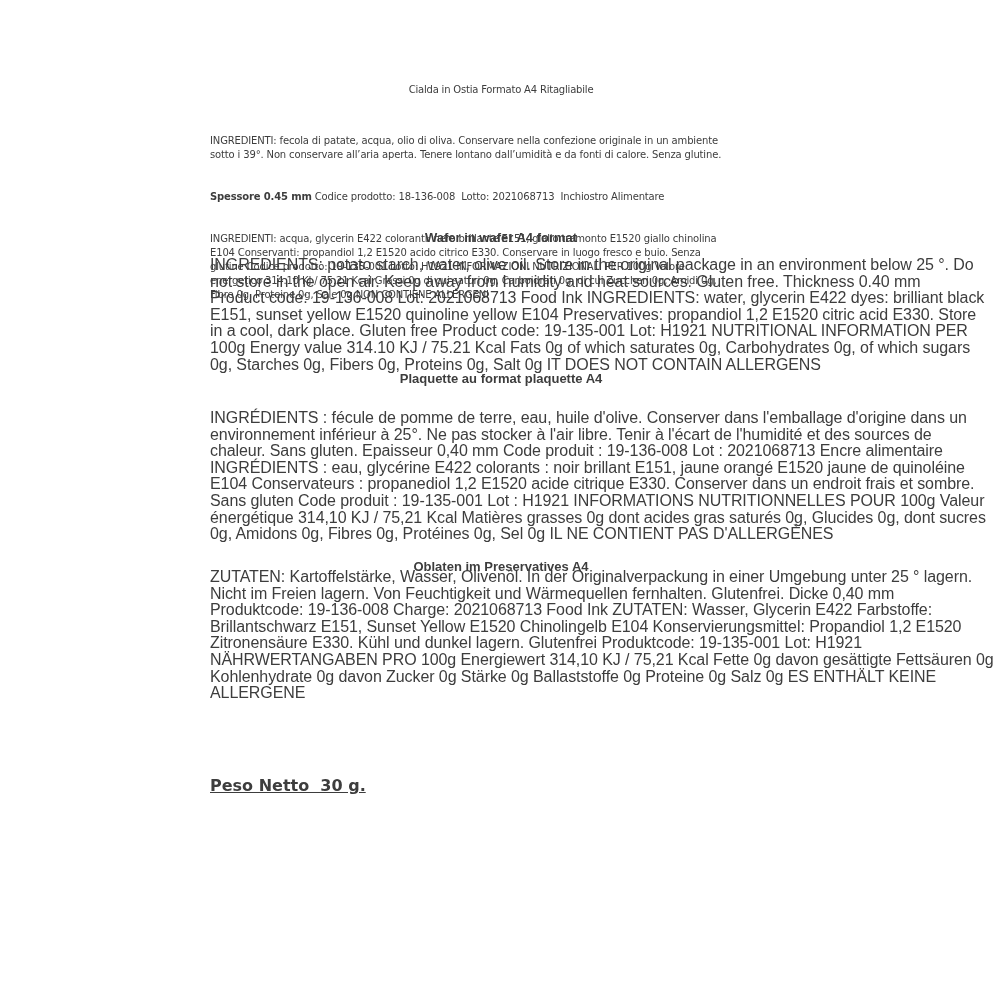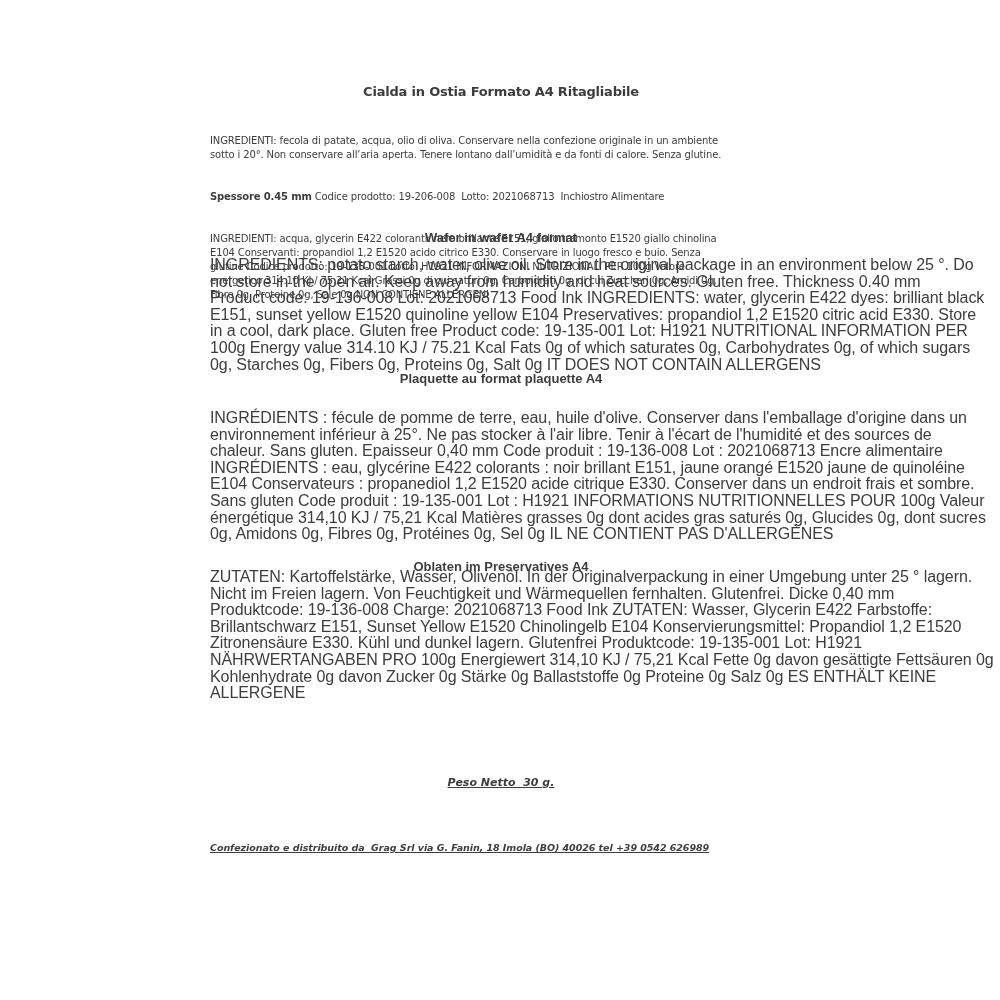--- a/index.html
+++ b/index.html
@@ -17,22 +17,22 @@
   .block {
     position: absolute;
     left: 210px;
     width: 582px;
     color: #3d3d3d;
   }
   .doc-title {
     top: 84px;
     text-align: center;
     font-family: "DejaVu Sans", sans-serif;
-    font-weight: bold;
-    font-size: 13px;
+    font-weight: normal;
+    font-size: 10px;
     letter-spacing: -0.2px;
   }
   .it-para {
     top: 106px;
     font-family: "DejaVu Sans", sans-serif;
     font-size: 10px;
     line-height: 14px;
     letter-spacing: -0.15px;
     white-space: pre;
   }
@@ -55,26 +55,24 @@
     line-height: 16.6px;
     letter-spacing: -0.08px;
     white-space: pre;
   }
   .p-en { top: 257px; }
   .p-fr { top: 410px; }
   .p-de { top: 569px; }
   .net-weight {
     top: 776px;
     font-family: "DejaVu Sans", sans-serif;
-    font-style: italic;
     font-weight: bold;
-    font-size: 11px;
+    font-size: 16px;
     text-decoration: underline;
     white-space: pre;
-    text-align: center;
   }
   .distributor {
     top: 842px;
     font-family: "DejaVu Sans", sans-serif;
     font-style: italic;
     font-weight: bold;
     font-size: 9.5px;
     letter-spacing: -0.05px;
     text-decoration: underline;
     white-space: pre;
@@ -82,22 +80,22 @@
 </style>
 </head>
 <body>
 
 <div class="page">
 
   <div class="block doc-title">Cialda in Ostia Formato A4 Ritagliabile</div>
 
   <div class="block it-para">
     <div>INGREDIENTI: fecola di patate, acqua, olio di oliva. Conservare nella confezione originale in un ambiente
-sotto i 20°. Non conservare all’aria aperta. Tenere lontano dall’umidità e da fonti di calore. Senza glutine.</div>
-    <div><span class="semibold">Spessore 0.45 mm</span><span> Codice prodotto: 19-206-008  Lotto: 2021068713  Inchiostro Alimentare</span></div>
+sotto i 39°. Non conservare all’aria aperta. Tenere lontano dall’umidità e da fonti di calore. Senza glutine.</div>
+    <div><span class="semibold">Spessore 0.45 mm</span><span> Codice prodotto: 18-136-008  Lotto: 2021068713  Inchiostro Alimentare</span></div>
     <div>INGREDIENTI: acqua, glycerin E422 coloranti: nero brillante E151, giallo tramonto E1520 giallo chinolina
 E104 Conservanti: propandiol 1,2 E1520 acido citrico E330. Conservare in luogo fresco e buio. Senza
 glutine Codice prodotto: 19-135-001 Lotto: H1921 INFORMAZIONI NUTRIZIONALI PER 100g Valore
 energetico 314.10 KJ / 75.21 Kcal Grassi 0g di cui saturi 0g, Carboidrati 0g, di cui Zuccheri 0g, Amidi 0g,
 Fibre 0g, Proteine 0g, Sale 0g NON CONTIENE ALLERGENI</div>
   </div>
 
   <div class="block section-heading h-en">Wafer in wafer A4 format</div>
 
   <div class="block lang-para p-en">INGREDIENTS: potato starch, water, olive oil. Store in the original package in an environment below 25 °. Do
@@ -125,15 +123,14 @@
 Nicht im Freien lagern. Von Feuchtigkeit und Wärmequellen fernhalten. Glutenfrei. Dicke 0,40 mm
 Produktcode: 19-136-008 Charge: 2021068713 Food Ink ZUTATEN: Wasser, Glycerin E422 Farbstoffe:
 Brillantschwarz E151, Sunset Yellow E1520 Chinolingelb E104 Konservierungsmittel: Propandiol 1,2 E1520
 Zitronensäure E330. Kühl und dunkel lagern. Glutenfrei Produktcode: 19-135-001 Lot: H1921
 NÄHRWERTANGABEN PRO 100g Energiewert 314,10 KJ / 75,21 Kcal Fette 0g davon gesättigte Fettsäuren 0g
 Kohlenhydrate 0g davon Zucker 0g Stärke 0g Ballaststoffe 0g Proteine 0g Salz 0g ES ENTHÄLT KEINE
 ALLERGENE</div>
 
   <div class="block net-weight">Peso Netto  30 g.</div>
 
-  <div class="block distributor">Confezionato e distribuito da  Grag Srl via G. Fanin, 18 Imola (BO) 40026 tel +39 0542 626989</div>
 
 </div>
 
 </body></html>

